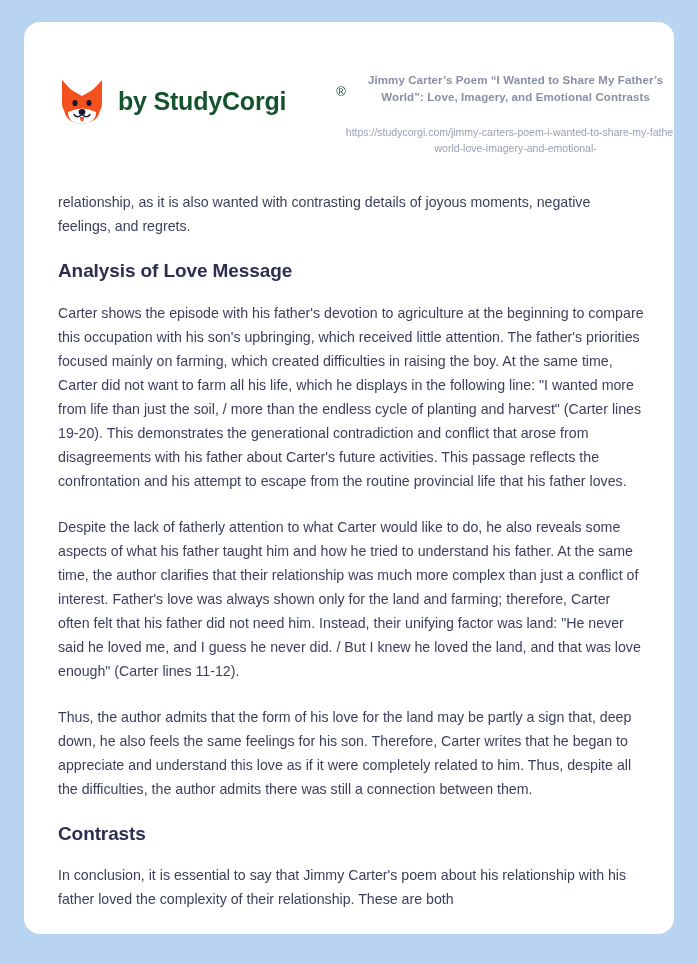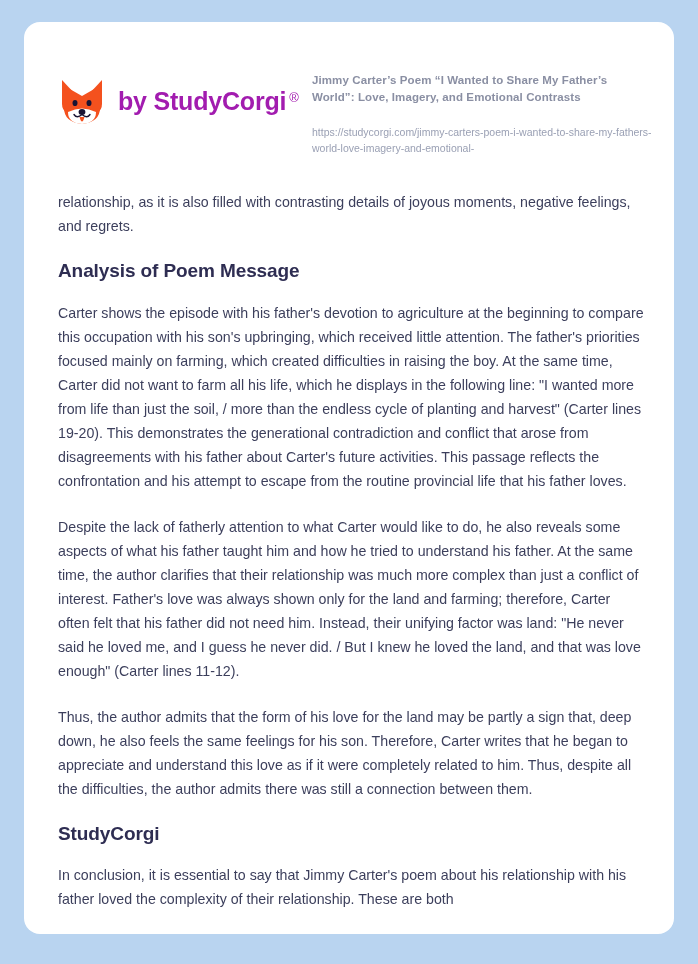--- a/index.html
+++ b/index.html
@@ -39,41 +39,42 @@
     flex: 0 0 auto;
     padding-top: 4px;
   }
   .brand-logo {
     width: 48px;
     height: 54px;
     flex: 0 0 auto;
   }
   .brand-text {
     display: flex;
-    align-items: center;
+    align-items: flex-start;
     margin-left: 12px;
-    color: #a21caf;
+    color: #14532d;
     font-size: 25px;
     font-weight: bold;
     letter-spacing: -0.2px;
     white-space: nowrap;
     line-height: 1;
+    gap: 47px;
   }
   .brand-reg {
     font-size: 13px;
     font-weight: normal;
     margin-left: 3px;
     position: relative;
     top: -4px;
   }
 
   .doc-meta {
     flex: 0 0 auto;
     width: 340px;
-    text-align: left;
+    text-align: center;
     padding-top: 2px;
   }
   .doc-title {
     color: #8a8fa3;
     font-size: 11.5px;
     font-weight: bold;
     line-height: 1.45;
     letter-spacing: 0.1px;
     margin: 0;
   }
@@ -151,29 +152,29 @@
 
     <div class="doc-meta">
       <div class="doc-title">Jimmy Carter’s Poem “I Wanted to Share My Father’s World”: Love, Imagery, and Emotional Contrasts</div>
       <div class="doc-url">https://studycorgi.com/jimmy-carters-poem-i-wanted-to-share-my-fathers-world-love-imagery-and-emotional-</div>
     </div>
 
   </div>
 
   <div class="doc-body">
 
-    <p>relationship, as it is also filled with contrasting details of joyous moments, negative feelings, and regrets.</p>
+    <p>relationship, as it is also wanted with contrasting details of joyous moments, negative feelings, and regrets.</p>
 
     <div class="heading-block">
-      <div class="section-heading">Analysis of Poem Message</div>
+      <div class="section-heading">Analysis of Love Message</div>
       <p>Carter shows the episode with his father's devotion to agriculture at the beginning to compare this occupation with his son's upbringing, which received little attention. The father's priorities focused mainly on farming, which created difficulties in raising the boy. At the same time, Carter did not want to farm all his life, which he displays in the following line: "I wanted more from life than just the soil, / more than the endless cycle of planting and harvest" (Carter lines 19-20). This demonstrates the generational contradiction and conflict that arose from disagreements with his father about Carter's future activities. This passage reflects the confrontation and his attempt to escape from the routine provincial life that his father loves.</p>
       <p>Despite the lack of fatherly attention to what Carter would like to do, he also reveals some aspects of what his father taught him and how he tried to understand his father. At the same time, the author clarifies that their relationship was much more complex than just a conflict of interest. Father's love was always shown only for the land and farming; therefore, Carter often felt that his father did not need him. Instead, their unifying factor was land: "He never said he loved me, and I guess he never did. / But I knew he loved the land, and that was love enough" (Carter lines 11-12).</p>
       <p>Thus, the author admits that the form of his love for the land may be partly a sign that, deep down, he also feels the same feelings for his son. Therefore, Carter writes that he began to appreciate and understand this love as if it were completely related to him. Thus, despite all the difficulties, the author admits there was still a connection between them.</p>
     </div>
 
     <div class="heading-block">
-      <div class="section-heading">StudyCorgi</div>
+      <div class="section-heading">Contrasts</div>
       <p>In conclusion, it is essential to say that Jimmy Carter's poem about his relationship with his father loved the complexity of their relationship. These are both</p>
     </div>
 
   </div>
 
 </div>
 
 </body></html>

